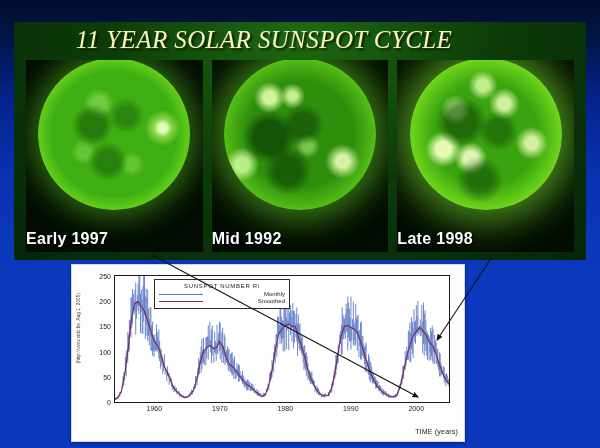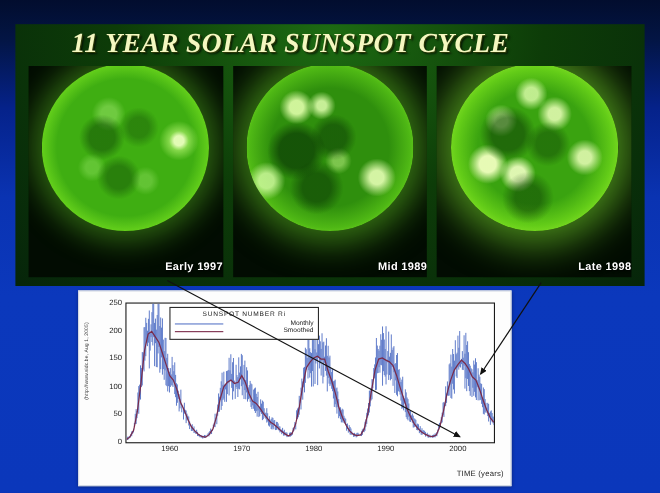--- a/index.html
+++ b/index.html
@@ -20,21 +20,21 @@
   #green-panel{
     position:absolute;left:14px;top:22px;width:572px;height:238px;
     background:
       radial-gradient(ellipse at 50% 4%, #1d6b12 0%, #0d3c08 48%, #06250a 100%);
     overflow:hidden;
   }
   #slide-title{
     position:absolute;left:0;top:4px;width:500px;
     text-align:center;
     font-family:"Liberation Serif",serif;
-    font-style:italic;font-weight:bold;
+    font-style:italic;font-weight:normal;
     font-size:25px;letter-spacing:.4px;
     color:#f4f7c0;
     text-shadow:1px 1px 0 #2b3a06, 2px 2px 2px rgba(0,0,0,.75);
     white-space:nowrap;
   }
 
   #sun-strip{
     position:absolute;left:12px;top:38px;width:548px;height:192px;
     display:flex;gap:9px;
   }
@@ -94,22 +94,22 @@
     box-shadow:0 0 34px 14px rgba(125,230,45,.55);
   }
   .disc.d3::after{
     content:"";position:absolute;inset:0;border-radius:50%;
     background:
       radial-gradient(circle at 34% 42%, rgba(8,50,4,.5) 0 11%, rgba(0,0,0,0) 19%),
       radial-gradient(circle at 58% 48%, rgba(8,50,4,.4) 0 9%, rgba(0,0,0,0) 17%),
       radial-gradient(circle at 46% 80%, rgba(8,50,4,.45) 0 8%, rgba(0,0,0,0) 16%);
   }
   .sun-caption{
-    position:absolute;left:0;right:0;bottom:4px;text-align:right;
-    font-size:10px;font-weight:bold;color:#ffffff;
+    position:absolute;left:0;right:0;bottom:4px;text-align:left;
+    font-size:16px;font-weight:bold;color:#ffffff;
     text-shadow:1px 1px 2px #000;
     letter-spacing:.3px;
   }
   #nav-marker{
     position:absolute;left:48px;top:62px;
     font-size:11px;font-weight:bold;color:#eaffea;
     text-shadow:0 0 3px #000;letter-spacing:-1px;
   }
 
   
@@ -174,21 +174,21 @@
 
     <div id="sun-strip">
 
       <div class="sun-cell">
         <div class="disc d1"></div>
         <div class="sun-caption">Early 1997</div>
       </div>
 
       <div class="sun-cell">
         <div class="disc d2"></div>
-        <div class="sun-caption">Mid 1989</div>
+        <div class="sun-caption">Mid 1992</div>
       </div>
 
       <div class="sun-cell">
         <div class="disc d3"></div>
         <div class="sun-caption">Late 1998</div>
       </div>
 
     </div>
   </div>
 

